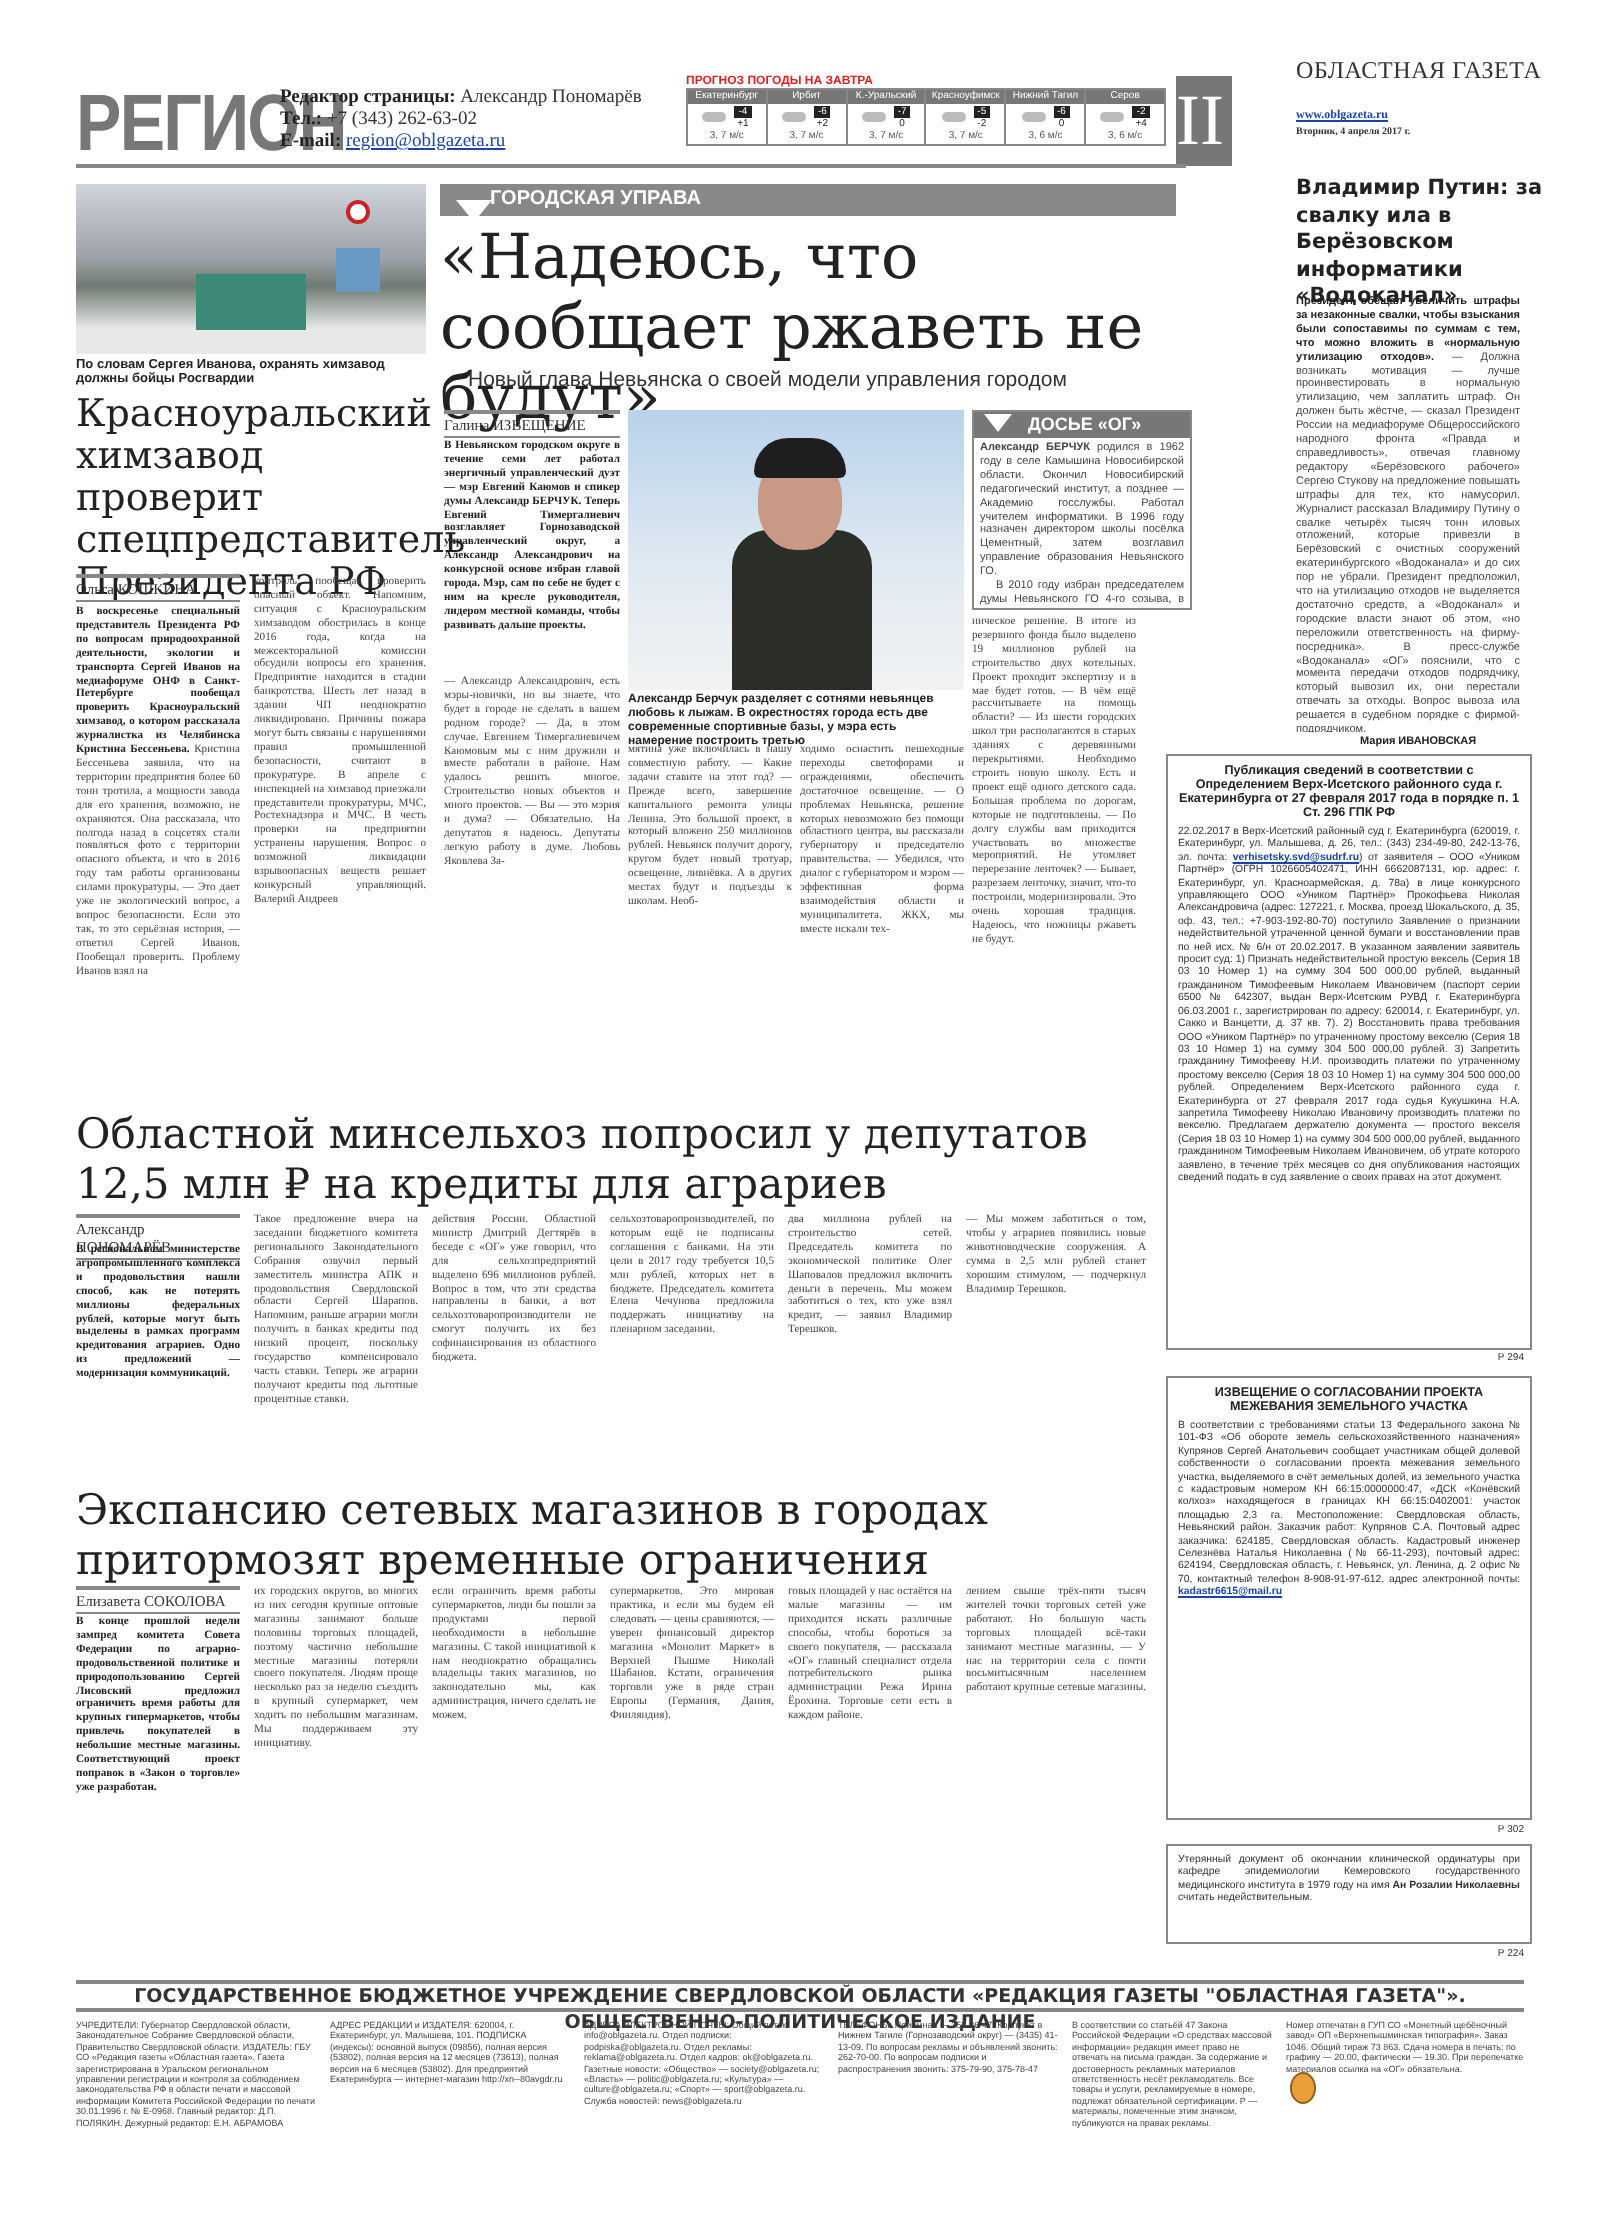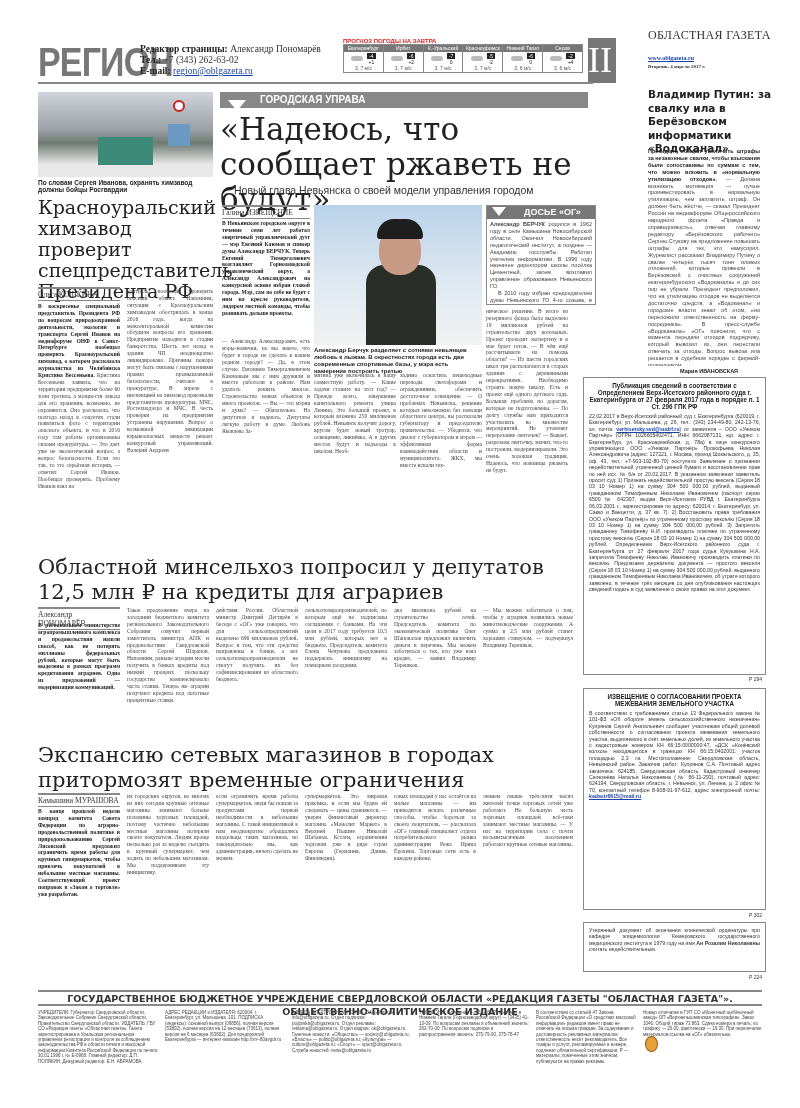--- a/index.html
+++ b/index.html
@@ -24,24 +24,24 @@
 .page-num{left:588px;top:38px;width:28px;height:45px;background:#777;color:#fff;font-family:"Liberation Serif",serif;font-size:36px;text-align:left;line-height:45px}
 .paper-name{left:648px;top:28px;font-family:"Liberation Serif",serif;font-size:12px;color:#333;letter-spacing:.3px}
 .paper-url{left:648px;top:55px;font-family:"Liberation Serif",serif;font-size:6px;color:#1a44a8;text-decoration:underline;font-weight:bold}
 .paper-date{left:648px;top:64px;font-family:"Liberation Serif",serif;font-size:5px;color:#333;font-weight:bold}
 .photo{background:linear-gradient(135deg,#8a8a8a,#c9c9c9 40%,#6f6f6f);overflow:hidden}
 .cap{font-family:"Liberation Sans",sans-serif;font-weight:bold;font-size:6.5px;line-height:7px;color:#222}
 .h-big{font-family:"DejaVu Serif",serif;color:#222;font-weight:normal}
 .byline{font-family:"Liberation Serif",serif;font-size:7.5px;border-top:2px solid #888;border-bottom:1px solid #888;padding:1px 0;color:#333}
 .col{font-family:"Liberation Serif",serif;font-size:5.6px;line-height:6.9px;color:#444;text-align:justify;overflow:hidden}
 .lead{font-weight:bold;color:#222}
-.rubric{background:#888;color:#fff;font-family:"Liberation Sans",sans-serif;font-weight:bold;font-size:10px;height:16px;line-height:16px;padding-left:40px}
+.rubric{background:#888;color:#fff;font-family:"Liberation Sans",sans-serif;font-weight:bold;font-size:10px;height:16px;line-height:16px;padding-left:25px}
 .tri{width:0;height:0;border-left:9px solid transparent;border-right:9px solid transparent;border-top:11px solid #fff}
 .dossier{border:1px solid #888;background:#fff}
-.dossier-head{background:#777;color:#fff;font-family:"Liberation Sans",sans-serif;font-weight:bold;font-size:9px;height:13px;line-height:13px;padding-left:37px;position:relative}
+.dossier-head{background:#777;color:#fff;font-family:"Liberation Sans",sans-serif;font-weight:bold;font-size:9px;height:13px;line-height:13px;padding-left:27px;position:relative}
 .sans-col{font-family:"Liberation Sans",sans-serif;font-size:5.5px;line-height:6.9px;color:#444;text-align:justify;overflow:hidden}
 .notice{border:1px solid #888;padding:4px 5px;font-family:"Liberation Sans",sans-serif;font-size:5.2px;line-height:6.4px;color:#333;text-align:justify;overflow:hidden}
 .notice h4{font-size:6.3px;text-align:center;line-height:7px;font-weight:bold;color:#222;margin-bottom:3px}
 .notice a{color:#1a44a8;text-decoration:underline;font-weight:bold}
 .pmark{font-family:"Liberation Sans",sans-serif;font-size:5px;color:#333;text-align:right}
 .footer-bar{left:38px;top:990px;width:724px;border-top:2px solid #888;border-bottom:2px solid #888;font-family:"DejaVu Sans",sans-serif;font-weight:bold;font-size:9.5px;color:#333;text-align:center;height:16px;line-height:13px;transform-origin:left}
 .foot{font-family:"Liberation Sans",sans-serif;font-size:4.5px;line-height:5.4px;color:#444;overflow:hidden}
 </style>
 </head>
 <body>
@@ -209,21 +209,21 @@
 <div class="abs h-big" style="left:38px;top:555px;width:545px;font-size:21px;line-height:25px">Областной минсельхоз попросил у депутатов 12,5 млн ₽ на кредиты для аграриев</div>
 <div class="abs byline" style="left:38px;top:607px;width:82px">Александр ПОНОМАРЁВ</div>
 <div class="abs col lead" style="left:38px;top:622px;width:82px;height:110px">В региональном министерстве агропромышленного комплекса и продовольствия нашли способ, как не потерять миллионы федеральных рублей, которые могут быть выделены в рамках программ кредитования аграриев. Одно из предложений — модернизация коммуникаций.</div>
 <div class="abs col" style="left:127px;top:607px;width:82px;height:125px">Такое предложение вчера на заседании бюджетного комитета регионального Законодательного Собрания озвучил первый заместитель министра АПК и продовольствия Свердловской области Сергей Шарапов. Напомним, раньше аграрии могли получить в банках кредиты под низкий процент, поскольку государство компенсировало часть ставки. Теперь же аграрии получают кредиты под льготные процентные ставки.</div>
 <div class="abs col" style="left:216px;top:607px;width:82px;height:125px">действия России. Областной министр Дмитрий Дегтярёв в беседе с «ОГ» уже говорил, что для сельхозпредприятий выделено 696 миллионов рублей. Вопрос в том, что эти средства направлены в банки, а вот сельхозтоваропроизводители не смогут получить их без софинансирования из областного бюджета.</div>
 <div class="abs col" style="left:305px;top:607px;width:82px;height:125px">сельхозтоваропроизводителей, по которым ещё не подписаны соглашения с банками. На эти цели в 2017 году требуется 10,5 млн рублей, которых нет в бюджете. Председатель комитета Елена Чечунова предложила поддержать инициативу на пленарном заседании.</div>
 <div class="abs col" style="left:394px;top:607px;width:82px;height:125px">два миллиона рублей на строительство сетей. Председатель комитета по экономической политике Олег Шаповалов предложил включить деньги в перечень. Мы можем заботиться о тех, кто уже взял кредит, — заявил Владимир Терешков.</div>
 <div class="abs col" style="left:483px;top:607px;width:90px;height:125px">— Мы можем заботиться о том, чтобы у аграриев появились новые животноводческие сооружения. А сумма в 2,5 млн рублей станет хорошим стимулом, — подчеркнул Владимир Терешков.</div>
 
 <div class="abs h-big" style="left:38px;top:743px;width:545px;font-size:21px;line-height:25px">Экспансию сетевых магазинов в городах притормозят временные ограничения</div>
-<div class="abs byline" style="left:38px;top:793px;width:82px">Камышина МУРАШОВА</div>
+<div class="abs byline" style="left:38px;top:793px;width:82px">Елизавета СОКОЛОВА</div>
 <div class="abs col lead" style="left:38px;top:808px;width:82px;height:178px">В конце прошлой недели зампред комитета Совета Федерации по аграрно-продовольственной политике и природопользованию Сергей Лисовский предложил ограничить время работы для крупных гипермаркетов, чтобы привлечь покупателей в небольшие местные магазины. Соответствующий проект поправок в «Закон о торговле» уже разработан.</div>
 <div class="abs col" style="left:127px;top:793px;width:82px;height:193px">их городских округов, во многих из них сегодня крупные оптовые магазины занимают больше половины торговых площадей, поэтому частично небольшие местные магазины потеряли своего покупателя. Людям проще несколько раз за неделю съездить в крупный супермаркет, чем ходить по небольшим магазинам. Мы поддерживаем эту инициативу.</div>
 <div class="abs col" style="left:216px;top:793px;width:82px;height:193px">если ограничить время работы супермаркетов, люди бы пошли за продуктами первой необходимости в небольшие магазины. С такой инициативой к нам неоднократно обращались владельцы таких магазинов, но законодательно мы, как администрация, ничего сделать не можем.</div>
 <div class="abs col" style="left:305px;top:793px;width:82px;height:193px">супермаркетов. Это мировая практика, и если мы будем ей следовать — цены сравняются, — уверен финансовый директор магазина «Монолит Маркет» в Верхней Пышме Николай Шабанов. Кстати, ограничения торговли уже в ряде стран Европы (Германия, Дания, Финляндия).</div>
 <div class="abs col" style="left:394px;top:793px;width:82px;height:193px">говых площадей у нас остаётся на малые магазины — им приходится искать различные способы, чтобы бороться за своего покупателя, — рассказала «ОГ» главный специалист отдела потребительского рынка администрации Режа Ирина Ёрохина. Торговые сети есть в каждом районе.</div>
 <div class="abs col" style="left:483px;top:793px;width:90px;height:193px">лением свыше трёх-пяти тысяч жителей точки торговых сетей уже работают. Но большую часть торговых площадей всё-таки занимают местные магазины. — У нас на территории села с почти восьмитысячным населением работают крупные сетевые магазины.</div>
 
 <div class="abs footer-bar">ГОСУДАРСТВЕННОЕ БЮДЖЕТНОЕ УЧРЕЖДЕНИЕ СВЕРДЛОВСКОЙ ОБЛАСТИ «РЕДАКЦИЯ ГАЗЕТЫ "ОБЛАСТНАЯ ГАЗЕТА"». ОБЩЕСТВЕННО-ПОЛИТИЧЕСКОЕ ИЗДАНИЕ</div>
 <div class="abs foot" style="left:38px;top:1010px;width:120px;height:60px">УЧРЕДИТЕЛИ: Губернатор Свердловской области, Законодательное Собрание Свердловской области, Правительство Свердловской области. ИЗДАТЕЛЬ: ГБУ СО «Редакция газеты «Областная газета». Газета зарегистрирована в Уральском региональном управлении регистрации и контроля за соблюдением законодательства РФ в области печати и массовой информации Комитета Российской Федерации по печати 30.01.1996 г. № Е-0968. Главный редактор: Д.П. ПОЛЯКИН. Дежурный редактор: Е.Н. АБРАМОВА</div>
 <div class="abs foot" style="left:165px;top:1010px;width:120px;height:60px">АДРЕС РЕДАКЦИИ и ИЗДАТЕЛЯ: 620004, г. Екатеринбург, ул. Малышева, 101. ПОДПИСКА (индексы): основной выпуск (09856), полная версия (53802), полная версия на 12 месяцев (73613), полная версия на 6 месяцев (53802). Для предприятий Екатеринбурга — интернет-магазин http://xn--80avgdr.ru</div>

